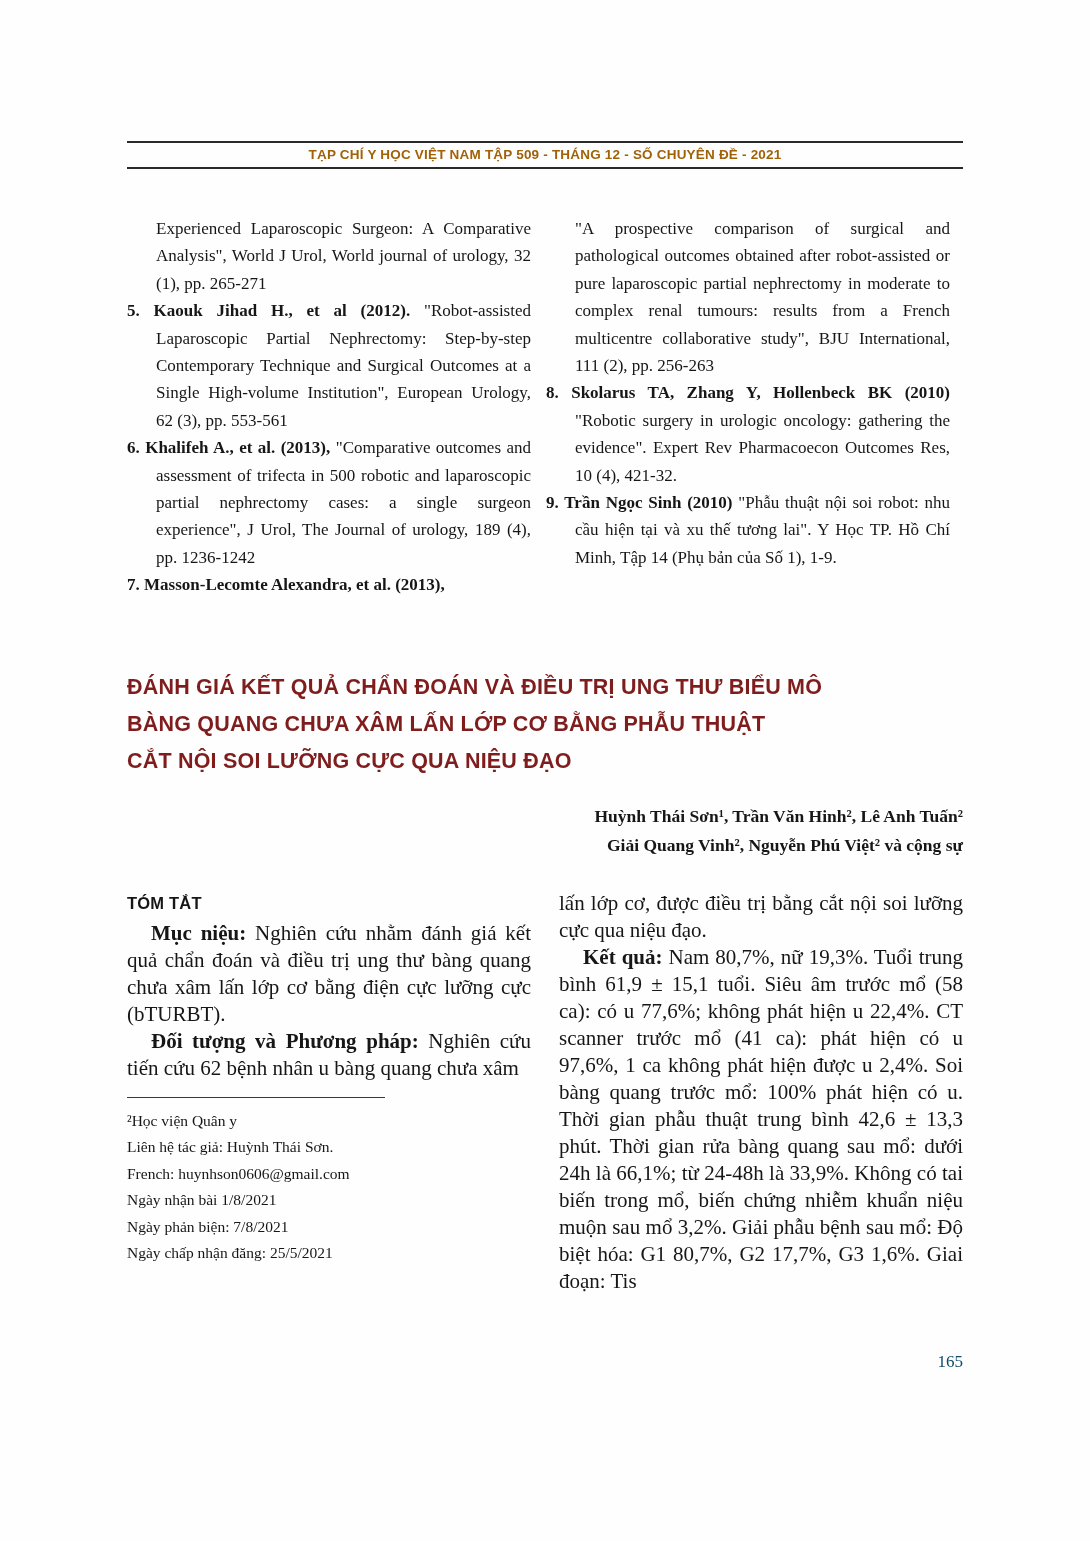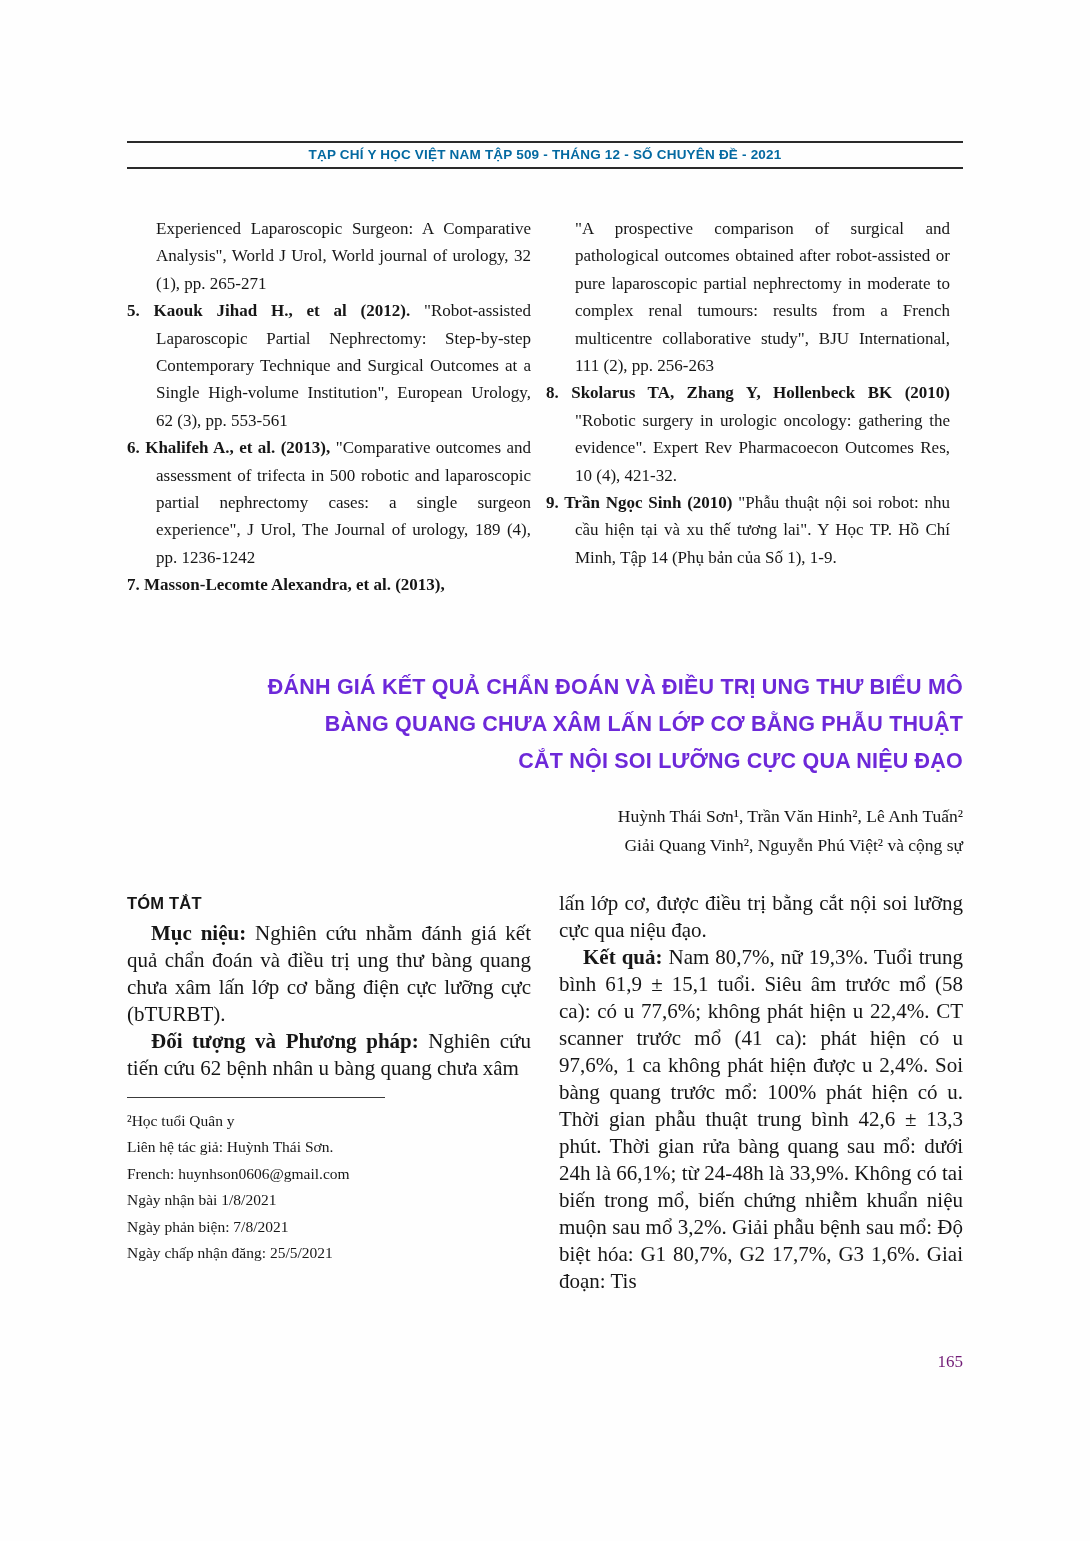--- a/index.html
+++ b/index.html
@@ -18,49 +18,49 @@
   .journal-header {
     margin-top: 141px;
     border-top: 2px solid #2a2a2a;
     border-bottom: 2px solid #2a2a2a;
     padding: 4px 0 5px;
     text-align: center;
     font-family: "Liberation Sans", sans-serif;
     font-weight: bold;
     font-size: 13.5px;
     letter-spacing: 0.2px;
-    color: #0369a1;
+    color: #a16207;
   }
   .two-col { display: flex; gap: 28px; }
   .col { width: 404px; }
   .refs { margin-top: 46px; gap: 15px; }
   .ref {
     font-size: 17px;
     line-height: 27.4px;
     text-align: justify;
     padding-left: 29px;
     text-indent: -29px;
   }
   .ref.cont { text-indent: 0; }
   .ref b { font-weight: bold; }
   .article-title {
     margin-top: 70px;
-    text-align: right;
+    text-align: left;
     font-family: "Liberation Sans", sans-serif;
     font-weight: bold;
     font-size: 21.5px;
     line-height: 37px;
     letter-spacing: 0.2px;
-    color: #6d28d9;
+    color: #7f1d1d;
   }
   .title-line { display: block; }
   .authors {
     margin-top: 22px;
     text-align: right;
-    font-weight: normal;
+    font-weight: bold;
     font-size: 17.5px;
     line-height: 29px;
   }
   .abstract { margin-top: 30px; }
   .abstract-heading {
     font-family: "Liberation Sans", sans-serif;
     font-weight: bold;
     font-size: 16.5px;
     line-height: 27px;
     margin-bottom: 3px;
@@ -79,21 +79,21 @@
     border-top: 1.5px solid #3a3a3a;
     margin: 15px 0 10px;
   }
   .footnotes { font-size: 15.5px; line-height: 26.5px; }
   .fn-line { white-space: nowrap; }
   .page-number {
     position: absolute;
     right: 127px;
     top: 1352px;
     font-size: 17px;
-    color: #701a75;
+    color: #0c4a6e;
   }
 </style>
 </head>
 <body>
 
 <div class="page">
 
   <div class="journal-header">TẠP CHÍ Y HỌC VIỆT NAM TẬP 509 - THÁNG 12 - SỐ CHUYÊN ĐỀ - 2021</div>
 
   <section class="two-col refs">
@@ -122,21 +122,21 @@
   </div>
 
   <section class="two-col abstract">
     <div class="col">
       <h2 class="abstract-heading">TÓM TẮT</h2>
       <p class="abs-par"><b>Mục niệu:</b><span> Nghiên cứu nhằm đánh giá kết quả chẩn đoán và điều trị ung thư bàng quang chưa xâm lấn lớp cơ bằng điện cực lưỡng cực (bTURBT).</span></p>
       <p class="abs-par"><b>Đối tượng và Phương pháp:</b><span> Nghiên cứu tiến cứu 62 bệnh nhân u bàng quang chưa xâm</span></p>
 
       <div class="footnote-rule"></div>
       <div class="footnotes">
-        <div class="fn-line">²Học tuổi Quân y</div>
+        <div class="fn-line">²Học viện Quân y</div>
         <div class="fn-line">Liên hệ tác giả: Huỳnh Thái Sơn.</div>
         <div class="fn-line">French: huynhson0606@gmail.com</div>
         <div class="fn-line">Ngày nhận bài 1/8/2021</div>
         <div class="fn-line">Ngày phản biện: 7/8/2021</div>
         <div class="fn-line">Ngày chấp nhận đăng: 25/5/2021</div>
       </div>
     </div>
 
     <div class="col">
       <p class="abs-par cont"><span>lấn lớp cơ, được điều trị bằng cắt nội soi lưỡng cực qua niệu đạo.</span></p>

